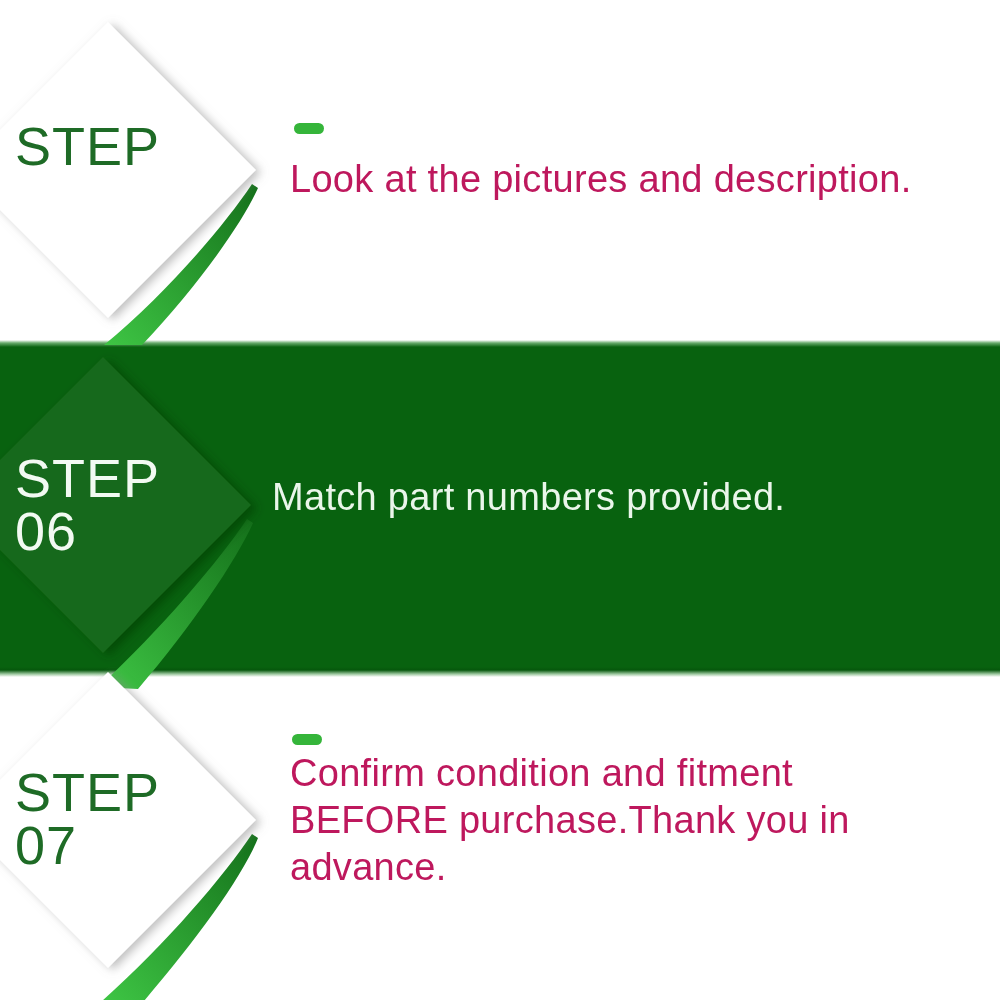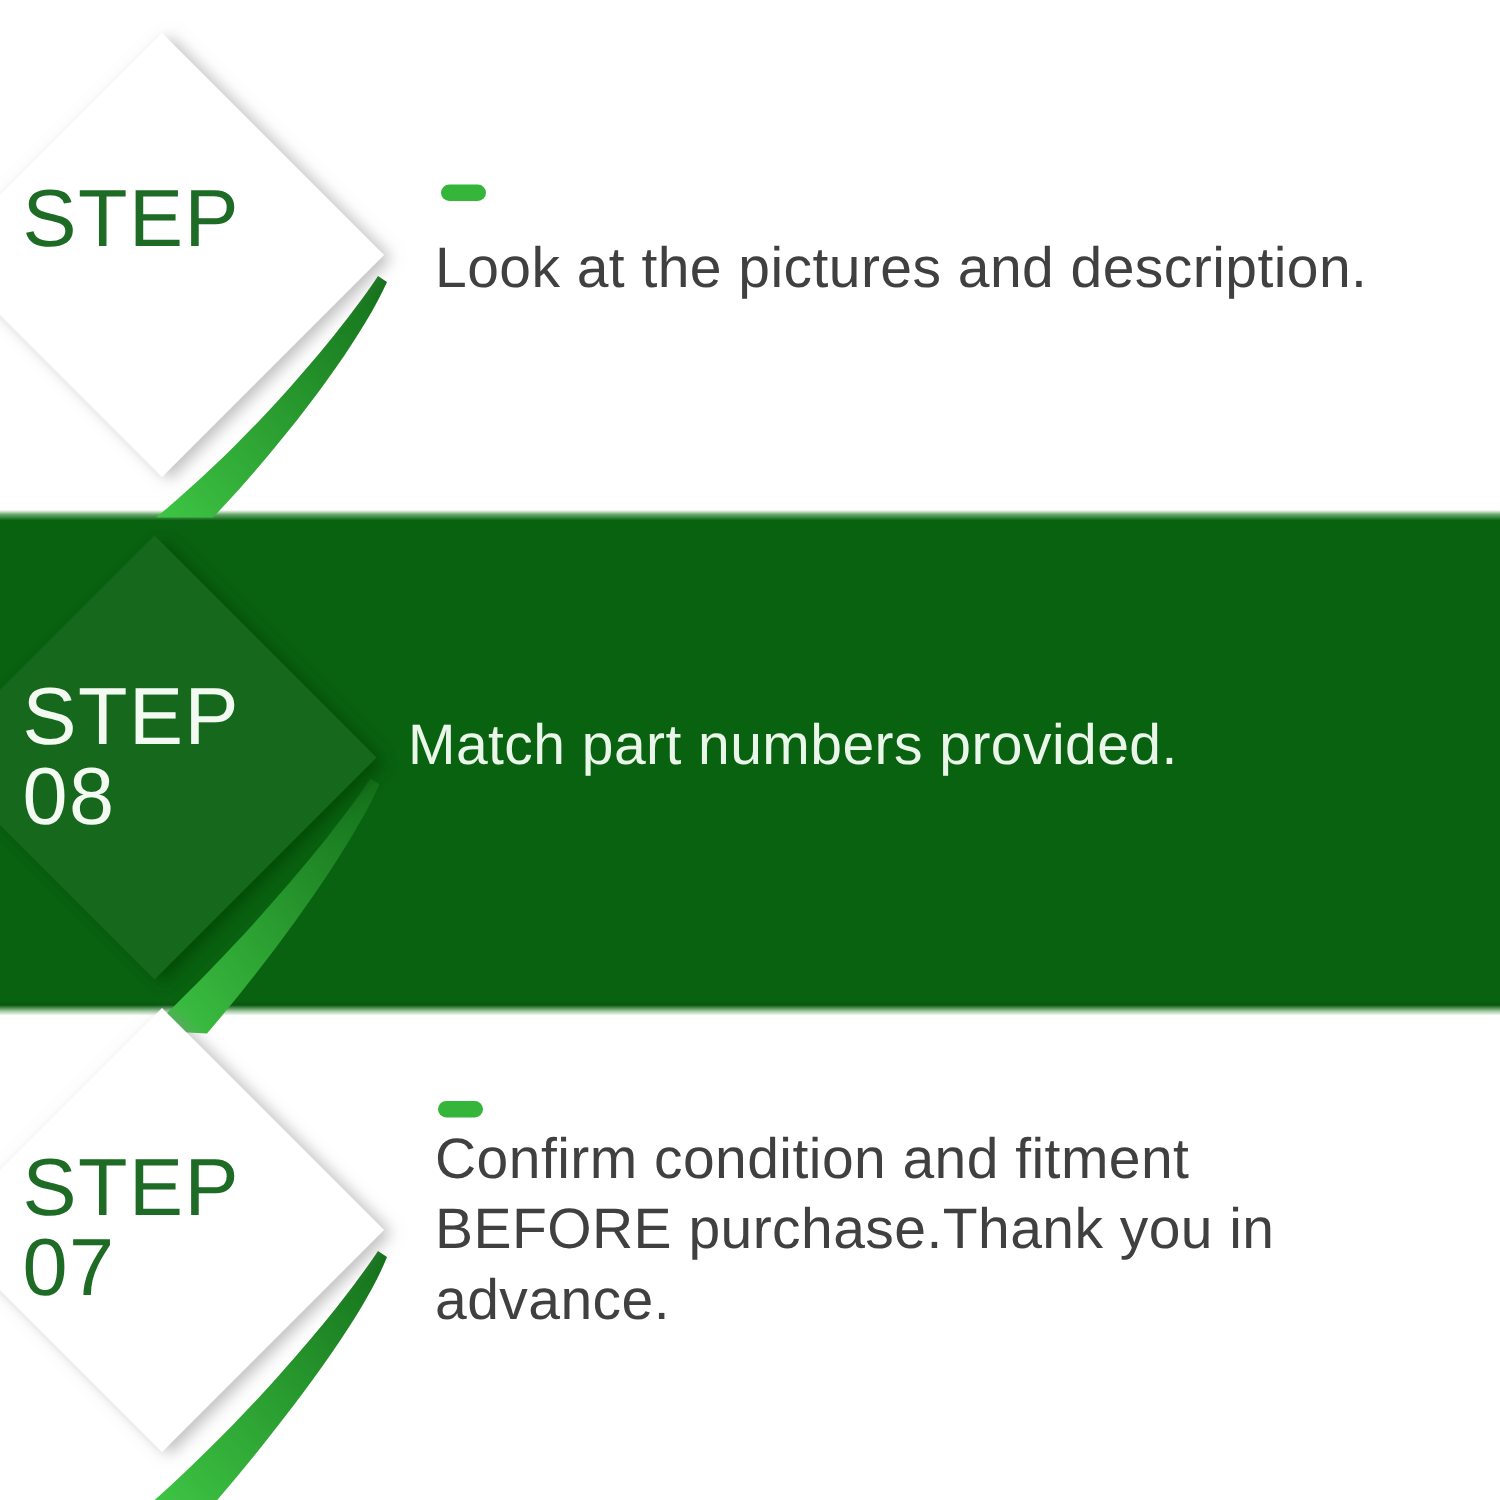--- a/index.html
+++ b/index.html
@@ -40,21 +40,21 @@
   .step-label.dark{ color:#1e6b26; }
   .step-label.light{ color:#f2faf2; }
   .lbl-line{ display:block; }
   
   .desc{
     position:absolute;
     left:290px;
     font-size:38px;
     line-height:47px;
     letter-spacing:0.3px;
-    color:#404040;
+    color:#be185d;
   }
   .desc.light{ color:#eaf6ea; }
   .desc .bold{ font-weight:400; }
   
   .dash{
     position:absolute;
     width:30px;height:11px;
     border-radius:6px;
     background:#35b53a;
   }
@@ -107,21 +107,21 @@
   </svg>
 
   <div class="step-label dark lbl1">
     <span class="lbl-line">STEP</span>
   </div>
   <div class="dash dash1"></div>
   <div class="desc desc1">Look at the pictures and description.</div>
 
   <div class="step-label light lbl2">
     <span class="lbl-line">STEP</span>
-    <span class="lbl-line">08</span>
+    <span class="lbl-line">06</span>
   </div>
   <div class="desc light desc2">Match part numbers provided.</div>
 
   <div class="step-label dark lbl3">
     <span class="lbl-line">STEP</span>
     <span class="lbl-line">07</span>
   </div>
   <div class="dash dash3"></div>
   <div class="desc desc3"><span>Confirm condition and fitment </span><span class="bold">BEFORE</span><span> purchase.Thank you in advance.</span></div>
 

